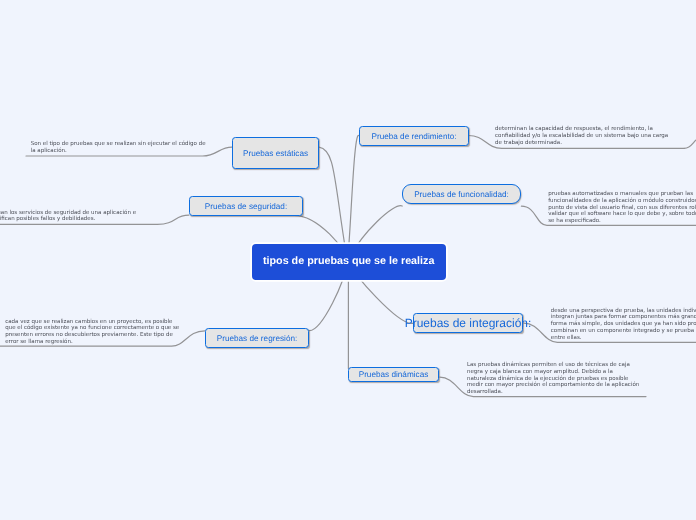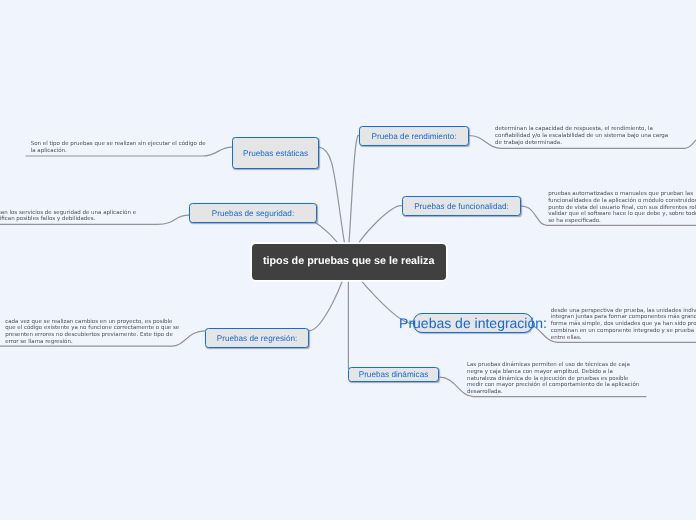--- a/index.html
+++ b/index.html
@@ -5,34 +5,34 @@
   html,body{margin:0;padding:0;}
   body{width:696px;height:520px;background:#f0f4fd;overflow:hidden;
        font-family:"Liberation Sans",sans-serif;-webkit-font-smoothing:antialiased;text-rendering:geometricPrecision;}
   #stage{position:relative;width:696px;height:520px;}
   svg#links{position:absolute;left:0;top:0;width:696px;height:520px;overflow:visible;}
   .node{position:absolute;box-sizing:border-box;background:#e5e5e5;
         border:1.6px solid #0d6ee0;border-radius:3.4px;
         color:#1668d9;font-weight:normal;white-space:nowrap;
         display:flex;align-items:center;justify-content:center;
         box-shadow:0.9px 1.1px 1.1px -0.3px rgba(120,105,95,.55);}
-  .center{position:absolute;box-sizing:border-box;background:#404040;
+  .center{position:absolute;box-sizing:border-box;background:#1d4ed8;
         border-radius:4px;color:#fff;font-weight:bold;text-align:center;
         display:flex;align-items:center;justify-content:center;
         box-shadow:0 0 0 1.8px #fff;}
   .note{position:absolute;color:#4a4d56;font-family:"DejaVu Sans",sans-serif;
         font-size:5.5px;line-height:6.75px;font-weight:400;}
 
   
   #n-estaticas    {left:232px; top:137px; width:87px;  height:32px; font-size:8.2px;}
-  #n-seguridad    {left:189px; top:203px; width:128px; height:20px; font-size:8.2px;}
+  #n-seguridad    {left:189px; top:196px; width:114px; height:20px; font-size:8.2px;}
   #n-regresion    {left:205px; top:328px; width:104px; height:20px; font-size:8.2px;}
   #n-rendimiento  {left:359px; top:126px; width:110px; height:20px; font-size:8.2px;}
-  #n-funcionalidad{left:402px; top:196px; width:119px; height:20px; font-size:8.2px;}
-  #n-integracion  {left:413px; top:313px; width:120px; height:20px; font-size:14px;border-radius:9px;}
+  #n-funcionalidad{left:402px; top:184px; width:119px; height:20px; font-size:8.2px;border-radius:9px;}
+  #n-integracion  {left:413px; top:313px; width:110px; height:20px; font-size:12px;}
   #n-dinamicas    {left:348px; top:367px; width:91px;  height:15px; font-size:8.2px;}
   #central        {left:251.6px; top:243.9px; width:194.2px; height:35.7px; font-size:10.75px;
                    line-height:11.6px;}
 
   
   #t-estaticas    {left:30.7px;  top:141.0px; width:176px;}
   #t-seguridad    {left:-14.3px; top:209.7px; width:176px;}
   #t-regresion    {left:5.2px;   top:318.6px; width:176px;}
   #t-rendimiento  {left:495.1px; top:126.1px; width:176px;}
   #t-funcionalidad{left:548.2px; top:191.0px; width:176px;}

